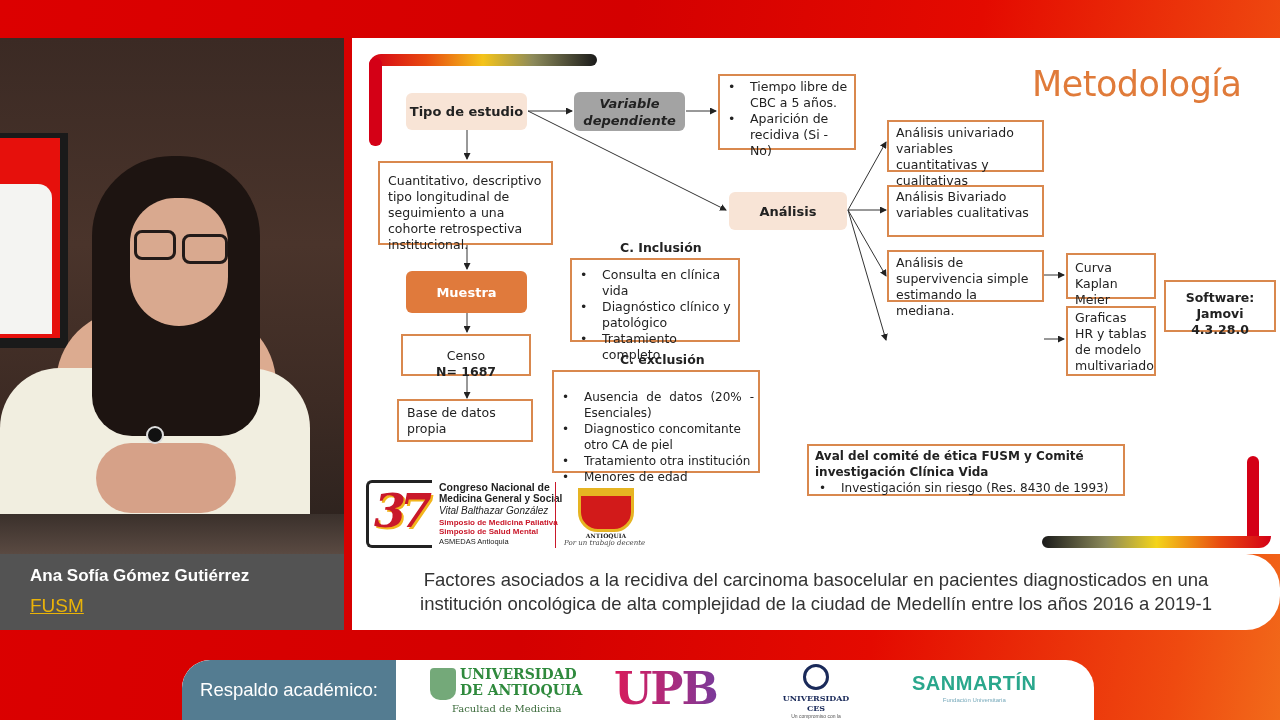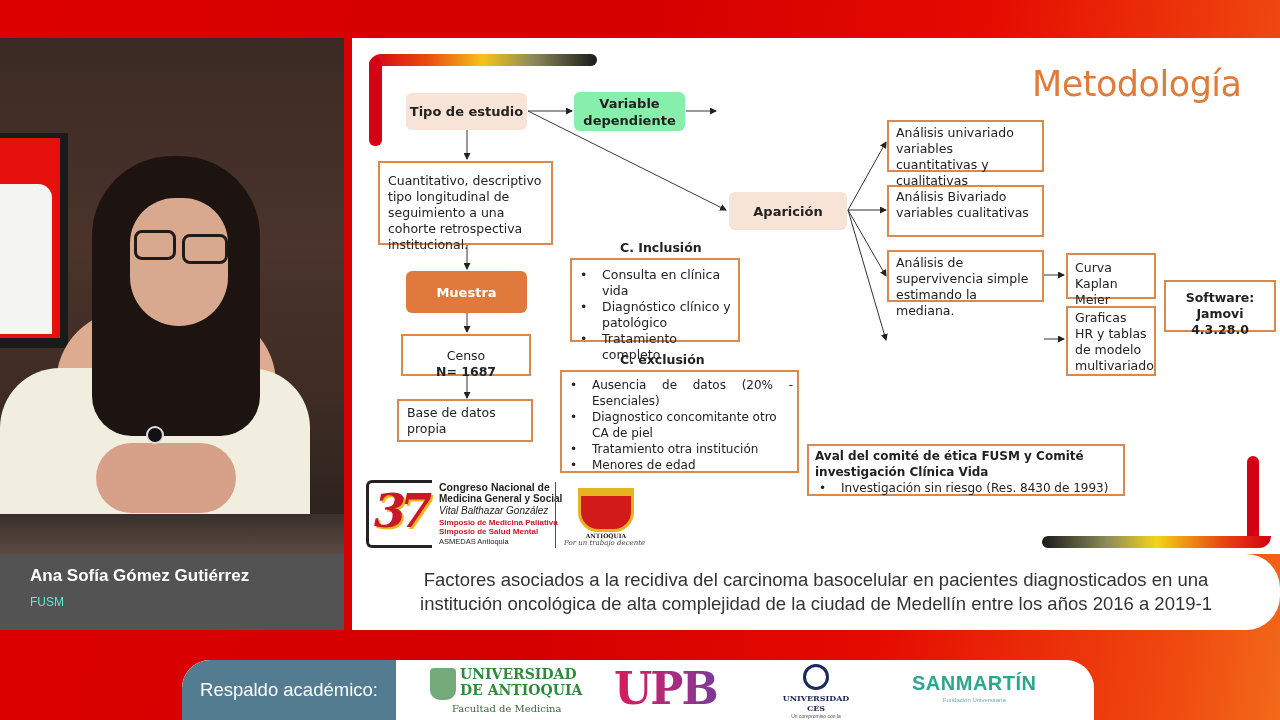--- a/index.html
+++ b/index.html
@@ -30,40 +30,40 @@
   .video .mic { position:absolute; left:146px; top:388px; width:18px; height:18px; background:#111; border-radius:50%; border:2px solid #ddd; }
   .video .table { position:absolute; left:0; top:476px; width:344px; height:40px; background:linear-gradient(180deg,#3a302b,#5a4a42); }
 
   .name-plate {
     left: 0; top: 554px; width: 344px; height: 76px;
     background: #535353;
     border-radius: 0 0 0 0;
     padding: 10px 30px;
   }
   .name-plate .name { color:#fff; font-weight:700; font-size:17px; margin-top:2px; }
-  .name-plate .org { color:#5eead4; font-size:12px; margin-top:9px; }
+  .name-plate .org { color:#eab308; font-size:19px; margin-top:9px;text-decoration:underline; }
 
   
   .slide {
     left: 352px; top: 38px; width: 928px; height: 516px;
     background: #ffffff;
   }
   .corner-tl-v { position:absolute; left:17px; top:20px; width:13px; height:88px; background:#d40016; border-radius:6px; }
   .corner-tl-h { position:absolute; left:17px; top:16px; width:228px; height:12px; border-radius:12px 6px 6px 0;
     background: linear-gradient(90deg, #d40016 0%, #e84a10 25%, #f4c41a 50%, #8c8a5a 72%, #1a1a1a 100%); }
   .corner-br-v { position:absolute; right:21px; top:418px; width:12px; height:88px; background:#d40016; border-radius:6px; }
   .corner-br-h { position:absolute; left:690px; top:498px; width:229px; height:12px; border-radius:6px 0 12px 6px;
     background: linear-gradient(90deg, #1a1a1a 0%, #8c8a5a 28%, #f4d41a 50%, #e84a10 78%, #d40016 100%); }
 
   .slide-title { position:absolute; left:680px; top:26px; font-size:35px; color:#e07b3a; font-family:"DejaVu Sans", sans-serif; letter-spacing:-0.5px; }
 
   .box { position:absolute; border:2px solid #d9884e; background:#fff; color:#222; font-size:12.5px; line-height:16px; padding:4px 7px; font-family:"DejaVu Sans", sans-serif; }
   .pill { position:absolute; border-radius:6px; display:flex; align-items:center; justify-content:center; text-align:center; font-weight:700; font-size:13px; color:#222; font-family:"DejaVu Sans", sans-serif; line-height:17px; }
   .pill.beige { background:#f8e4d6; }
-  .pill.pink { background:#86efac; }
+  .pill.pink { background:#a3a3a3;font-style:italic; }
   .pill.orange { background:#e07a3c; color:#fff; }
 
   .box ul { list-style:none; }
   .box li { position:relative; padding-left:26px; }
   .box li::before { content:"•"; position:absolute; left:4px; top:0; }
   .heading { position:absolute; font-weight:700; font-size:12.5px; color:#222; font-family:"DejaVu Sans", sans-serif; }
 
   svg.arrows { position:absolute; left:0; top:0; width:928px; height:516px; pointer-events:none; }
 
   .logo-congress { position:absolute; left:14px; top:440px; width:285px; height:72px; }
@@ -171,20 +171,26 @@
       <line x1="692" y1="301" x2="712" y2="301"></line>
     </g>
   </svg>
 
   <div class="pill beige" style="left:54px; top:55px; width:121px; height:37px;">
     <span>Tipo de estudio</span>
   </div>
   <div class="pill pink" style="left:222px; top:54px; width:111px; height:39px; padding:0 18px;">
     <span>Variable dependiente</span>
   </div>
+  <div class="box" style="left:366px; top:36px; width:138px; height:76px; padding:3px 4px;">
+    <ul>
+      <li>Tiempo libre de CBC a 5 años.</li>
+      <li>Aparición de recidiva (Si - No)</li>
+    </ul>
+  </div>
 
   <div class="box" style="left:26px; top:123px; width:175px; height:84px; padding:10px 8px;">
     <span>Cuantitativo, descriptivo tipo longitudinal de seguimiento a una cohorte retrospectiva institucional.</span>
   </div>
   <div class="pill orange" style="left:54px; top:233px; width:121px; height:42px;">
     <span>Muestra</span>
   </div>
   <div class="box" style="left:49px; top:296px; width:130px; height:42px; text-align:center; padding:12px;">
     <div>Censo</div>
     <div style="font-weight:700;">N= 1687</div>
@@ -195,31 +201,31 @@
 
   <div class="heading" style="left:268px; top:202px;">C. Inclusión</div>
   <div class="box" style="left:218px; top:220px; width:170px; height:84px; padding:7px 4px;">
     <ul>
       <li>Consulta en clínica vida</li>
       <li>Diagnóstico clínico y patológico</li>
       <li>Tratamiento completo</li>
     </ul>
   </div>
   <div class="heading" style="left:268px; top:314px;">C. exclusión</div>
-  <div class="box" style="left:208px; top:332px; width:239px; height:103px; padding:5px 4px; font-size:12px; line-height:16px;">
+  <div class="box" style="left:200px; top:332px; width:208px; height:103px; padding:17px 4px; font-size:12px; line-height:16px;">
     <ul>
       <li style="text-align:justify;">Ausencia de datos (20% - Esenciales)</li>
       <li>Diagnostico concomitante otro CA de piel</li>
       <li>Tratamiento otra institución</li>
       <li>Menores de edad</li>
     </ul>
   </div>
 
   <div class="pill beige" style="left:377px; top:154px; width:118px; height:38px;">
-    <span>Aparición</span>
+    <span>Análisis</span>
   </div>
   <div class="box" style="left:535px; top:82px; width:157px; height:52px; padding:3px 7px;">
     <span>Análisis univariado variables cuantitativas y cualitativas</span>
   </div>
   <div class="box" style="left:535px; top:147px; width:157px; height:52px; padding:2px 7px;">
     <span>Análisis Bivariado variables cualitativas</span>
   </div>
   <div class="box" style="left:535px; top:212px; width:157px; height:52px; padding:3px 7px;">
     <span>Análisis de supervivencia simple estimando la mediana.</span>
   </div>

